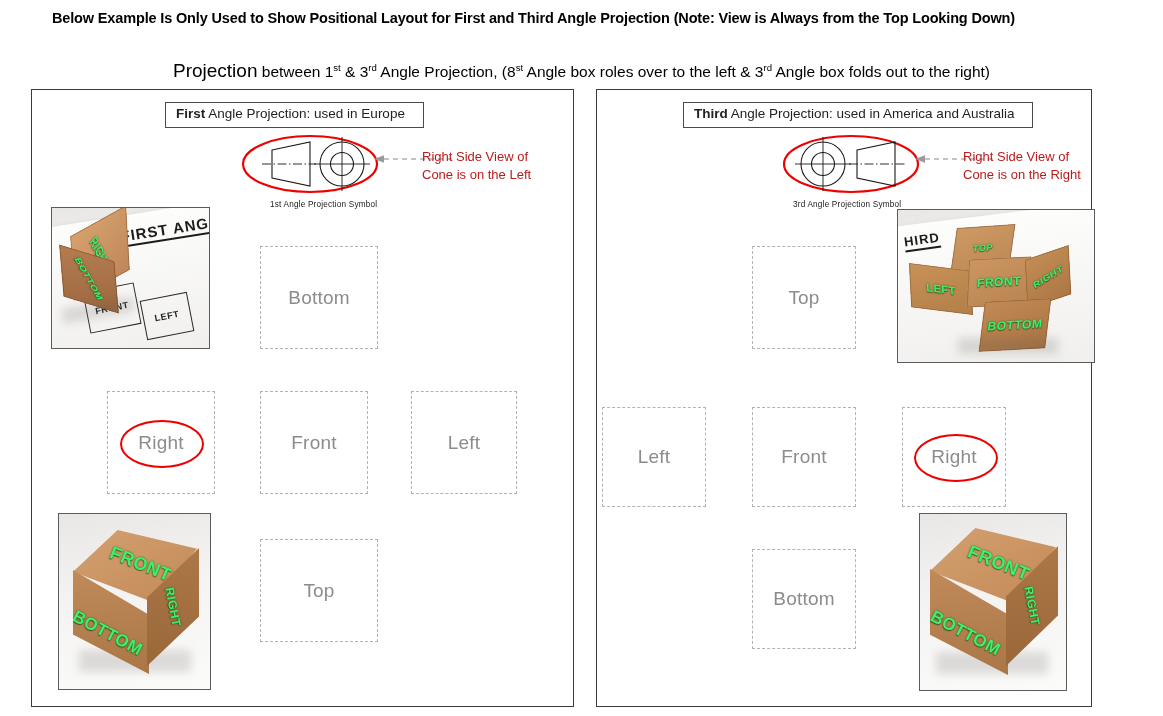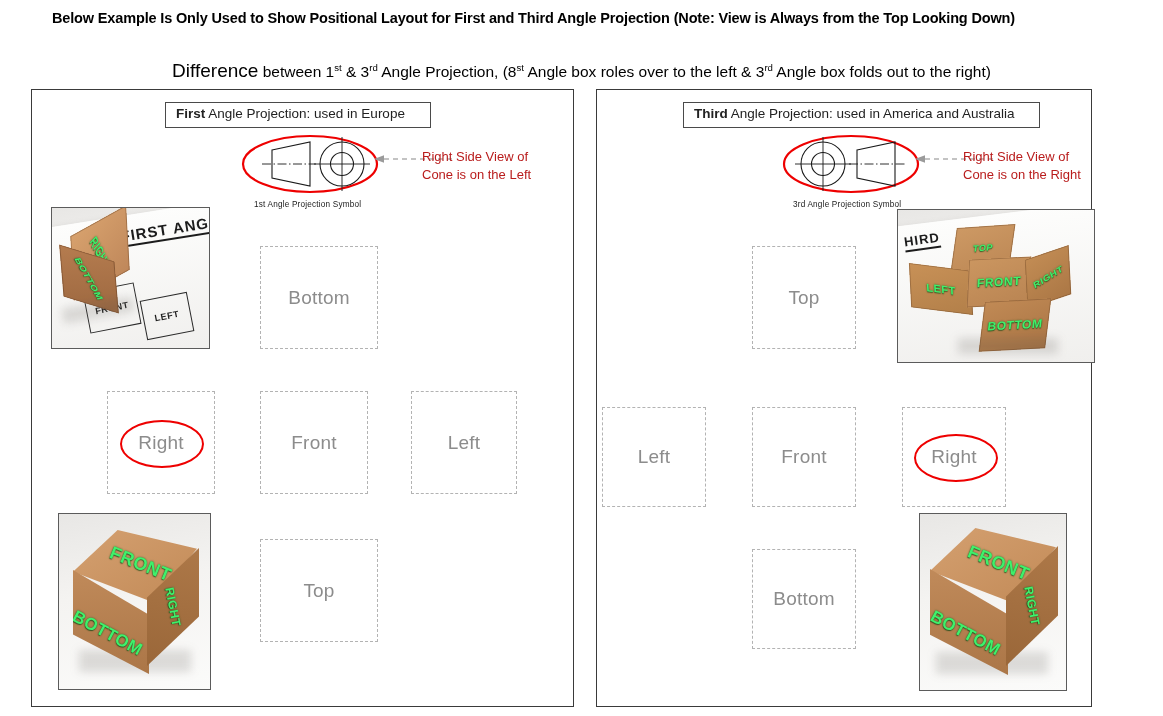--- a/index.html
+++ b/index.html
@@ -48,21 +48,21 @@
   }
   #panel-first { left: 31px; top: 89px; width: 543px; height: 618px; }
   #panel-third { left: 596px; top: 89px; width: 496px; height: 618px; }
 
   .panel-title {
     position: absolute;
     border: 1.4px solid #4a4a4a;
     background: #fff;
     font-size: 13.5px;
     color: #222;
-    padding: 4px 25px 5px 10px;
+    padding: 4px 18px 5px 10px;
     white-space: nowrap;
     line-height: 1.1;
   }
   .panel-title b { font-weight: bold; }
 
   
   .symbol-wrap { position: absolute; }
   .symbol-caption {
     position: absolute;
     font-size: 8.2px;
@@ -157,21 +157,21 @@
   }
 </style>
 </head>
 <body>
 
 <div id="page">
 
   <div class="main-heading">Below Example Is Only Used to Show Positional Layout for First and Third Angle Projection (Note: View is Always from the Top Looking Down)</div>
 
   <div class="sub-heading">
-    <span class="big">Difference</span><span> between 1</span><sup>st</sup><span> &amp; 3</span><sup>rd</sup><span> Angle Projection, (8</span><sup>st</sup><span> Angle box roles over to the left &amp; 3</span><sup>rd</sup><span> Angle box folds out to the right)</span>
+    <span class="big">Projection</span><span> between 1</span><sup>st</sup><span> &amp; 3</span><sup>rd</sup><span> Angle Projection, (8</span><sup>st</sup><span> Angle box roles over to the left &amp; 3</span><sup>rd</sup><span> Angle box folds out to the right)</span>
   </div>
 
   <div class="panel" id="panel-first">
 
     <div class="panel-title" style="left:133px; top:12px;">
       <b>First</b><span> Angle Projection: used in Europe</span>
     </div>
 
     <div class="symbol-wrap" style="left:208px; top:43px; width:150px; height:62px;">
       <svg width="150" height="62" viewBox="0 0 150 62">
@@ -182,21 +182,21 @@
 
         <circle cx="102" cy="31" r="22" fill="none" stroke="#1a1a1a" stroke-width="1.1"></circle>
         <circle cx="102" cy="31" r="11.5" fill="none" stroke="#1a1a1a" stroke-width="1.1"></circle>
 
         <line x1="102" y1="4" x2="102" y2="58" stroke="#1a1a1a" stroke-width="0.9"></line>
         <line x1="74" y1="31" x2="130" y2="31" stroke="#1a1a1a" stroke-width="0.9"></line>
 
         <line x1="22" y1="31" x2="76" y2="31" stroke="#1a1a1a" stroke-width="0.9" stroke-dasharray="9 2.5 1.5 2.5"></line>
       </svg>
     </div>
-    <div class="symbol-caption" style="left:222px; top:110px;text-align:center;">1st Angle Projection Symbol</div>
+    <div class="symbol-caption" style="left:238px; top:110px;text-align:center;">1st Angle Projection Symbol</div>
 
     <div class="symbol-wrap" style="left:340px; top:62px; width:82px; height:14px;">
       <svg width="82" height="14" viewBox="0 0 82 14">
         <line x1="12" y1="7" x2="80" y2="7" stroke="#b0b0b0" stroke-width="1.3" stroke-dasharray="5 4"></line>
         <path d="M2 7 L12 3.2 L12 10.8 Z" fill="#9a9a9a"></path>
       </svg>
     </div>
     <div class="leader-text" style="left:390px; top:58px;">
       <div>Right Side View of</div>
       <div>Cone is on the Left</div>

